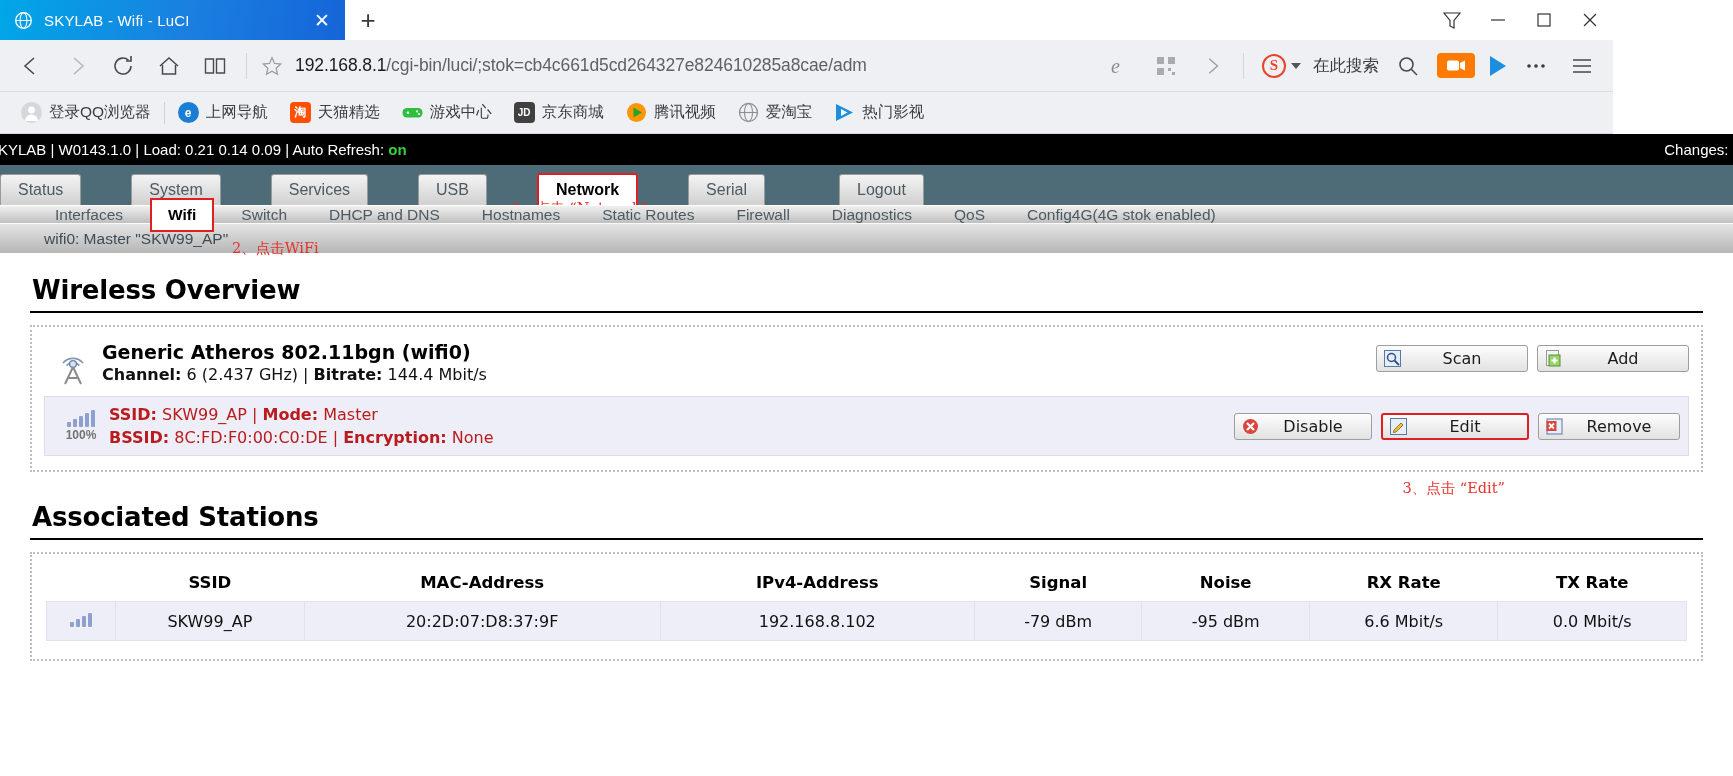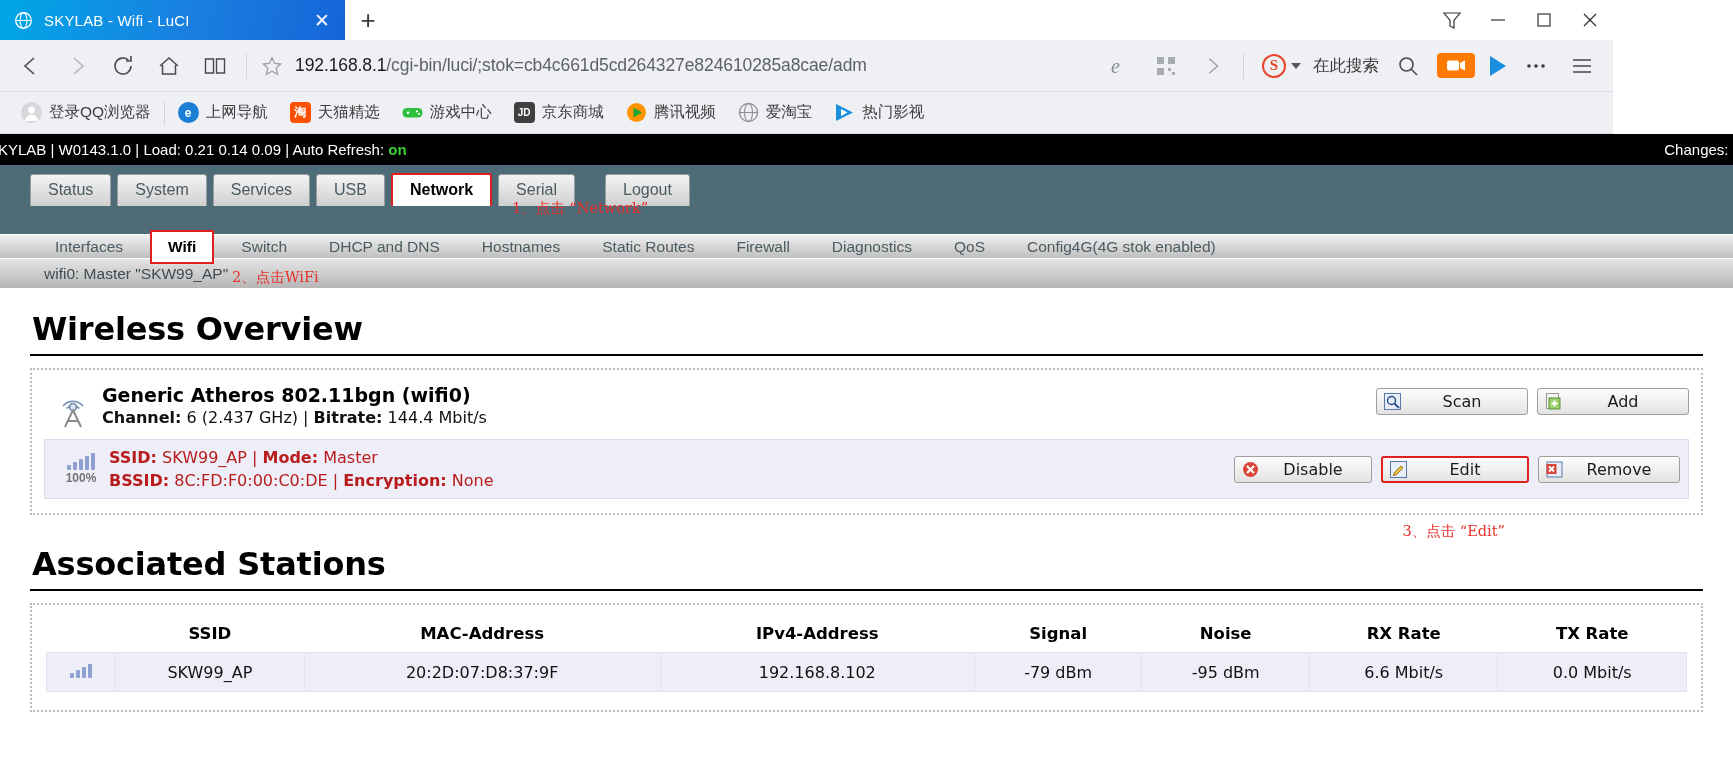--- a/index.html
+++ b/index.html
@@ -80,57 +80,56 @@
   .statusbar {
     height:31px; background:#000; color:#fff; font-size:15px;
     display:flex; align-items:center; justify-content:space-between;
     padding:0 6px 0 0; font-family:"Liberation Sans", sans-serif;
   }
   .statusbar .left { margin-left:-12px; white-space:nowrap; }
   .statusbar .on { color:#39d138; font-weight:bold; }
   .statusbar .right { white-space:nowrap; margin-right:-14px; }
 
   .topzone { background:#4e6b78; padding:6px 0 0 0; }
-  .maintabs { display:flex; align-items:flex-end; padding-left:30px; height:34px; position:relative; }
+  .maintabs { display:flex; align-items:flex-end; height:34px; position:relative;gap:44px; }
   .mtab {
     background:linear-gradient(#f4f4f4,#cfcfcf);
     border:1px solid #9a9a9a; border-bottom:none;
     padding:6px 17px 7px 17px; font-size:16px; color:#4c5a62;
     margin-right:6px; border-radius:3px 3px 0 0; white-space:nowrap; line-height:1.1;
     position:relative; top:1px;
   }
   .mtab.active { background:#ffffff; color:#000; font-weight:bold; border-color:#e02020; border-width:2px; }
   .mtab.spaced { margin-left:24px; }
 
   .subtabs {
     background:linear-gradient(#f0f0f0,#bfbfbf);
-    height:24px; display:flex; align-items:center; padding-left:34px; position:relative;
+    height:18px; display:flex; align-items:center; padding-left:34px; position:relative;
     border-top:1px solid #fff;
-    margin-top:29px;
   }
   .stab { font-size:15.5px; color:#4c5a62; padding:0 21px; white-space:nowrap; line-height:36px; }
   .stab.active {
     background:#fff; color:#000; font-weight:bold;
     border:2px solid #e02020; height:34px; line-height:30px; padding:0 16px; margin:0 6px;
   }
   .subsubtabs {
     background:linear-gradient(#e4e4e4,#b6b6b6);
     height:30px; display:flex; align-items:center; padding-left:44px;
     font-size:15.5px; color:#3f4c55; border-top:1px solid #fafafa;
   }
 
   .annot {
     position:absolute; color:#e8302a; font-size:14.5px;
     font-family:"DejaVu Serif","Liberation Serif", serif; white-space:nowrap;
   }
 
   .content { padding:0 0 0 0; background:#fff; }
   .inner { margin:0 30px; }
   h2.sec {
-    font-size:32px; font-weight:bold; color:#000; padding:22px 0 6px 2px;
+    font-size:26px; font-weight:bold; color:#000; padding:22px 0 6px 2px;
     border-bottom:2px solid #000; margin-bottom:0; letter-spacing:-.2px;
     font-family:"DejaVu Sans","Liberation Sans",sans-serif;
   }
   .panel {
     border:2px dotted #bdbdbd; margin-top:12px; background:#fff; padding:14px 12px 14px 12px;
   }
 
   .devrow { display:flex; align-items:flex-start; }
   .dev-ico { width:58px; flex:0 0 auto; display:flex; justify-content:center; padding-top:6px;}
   .dev-main { flex:1 1 auto; }

